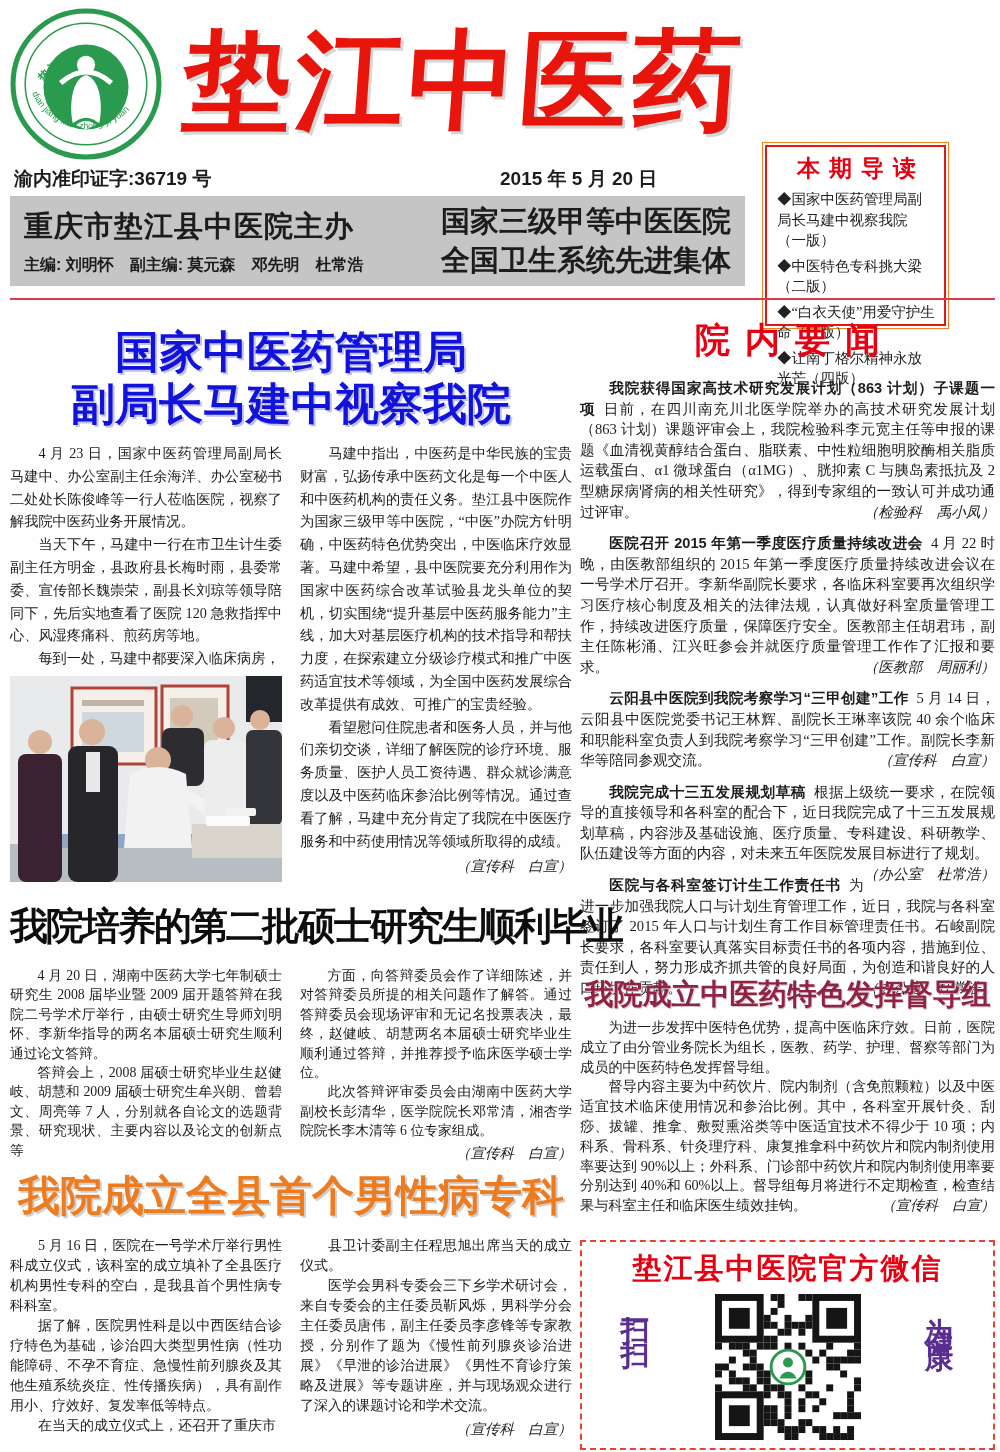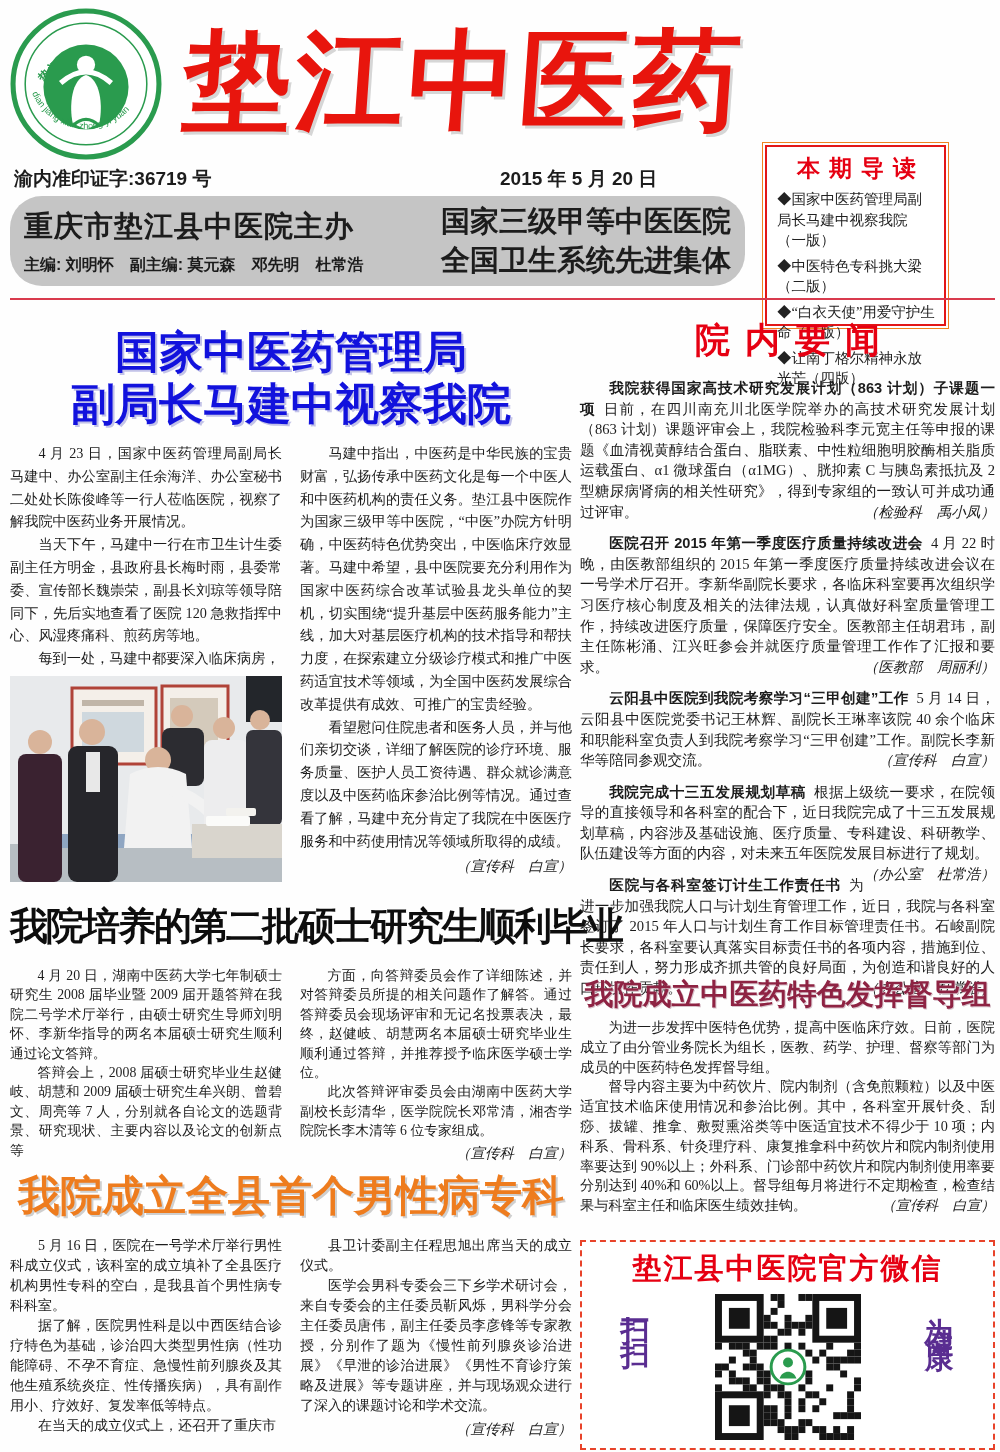--- a/index.html
+++ b/index.html
@@ -19,21 +19,21 @@
   .guide-title{color:#e60012;font-weight:bold;font-size:23px;line-height:28px;letter-spacing:9px;
     text-indent:9px;text-align:center;font-family:"Liberation Sans",sans-serif;margin:2px 0 7px;}
   .guide-item{font-size:14.5px;line-height:20.5px;margin-bottom:5px;color:#222;}
 
   .permit{position:absolute;left:14px;top:166px;font-size:19px;font-weight:bold;
     font-family:"Liberation Sans",sans-serif;}
   .pub-date{position:absolute;left:500px;top:166px;width:240px;text-align:left;font-size:19px;
     font-weight:bold;font-family:"Liberation Sans",sans-serif;}
 
   .info-bar{position:absolute;left:10px;top:196px;width:735px;height:90px;background:#c5c5c5;
-    display:flex;align-items:center;box-sizing:border-box;padding:4px 14px;gap:14px;border-radius:32px;}
+    display:flex;align-items:center;box-sizing:border-box;padding:4px 14px;gap:14px;}
   .bar-left{flex:1;}
   .org{font-size:29px;font-weight:bold;font-family:"Liberation Sans",sans-serif;letter-spacing:1px;white-space:nowrap;}
   .editors{font-size:16px;font-weight:bold;font-family:"Liberation Sans",sans-serif;margin-top:8px;white-space:pre;}
   .bar-right{font-size:29px;font-weight:bold;font-family:"Liberation Sans",sans-serif;
     line-height:39px;white-space:nowrap;}
 
   .red-rule{position:absolute;left:10px;top:298px;width:985px;height:2px;background:#d93a4d;}
 
   
   .headline-blue{position:absolute;left:10px;top:326px;width:562px;text-align:center;

